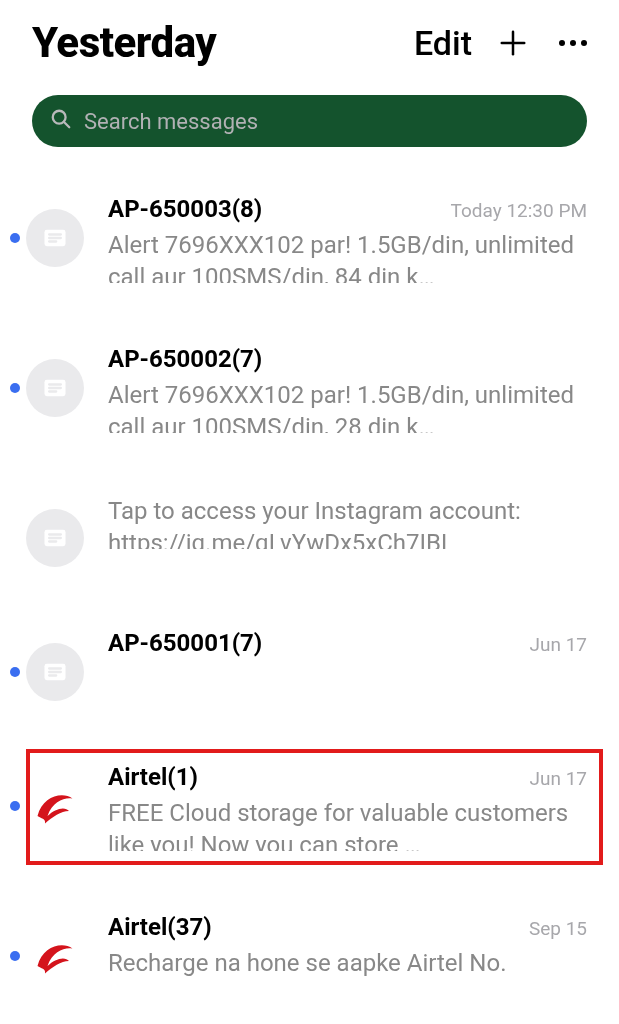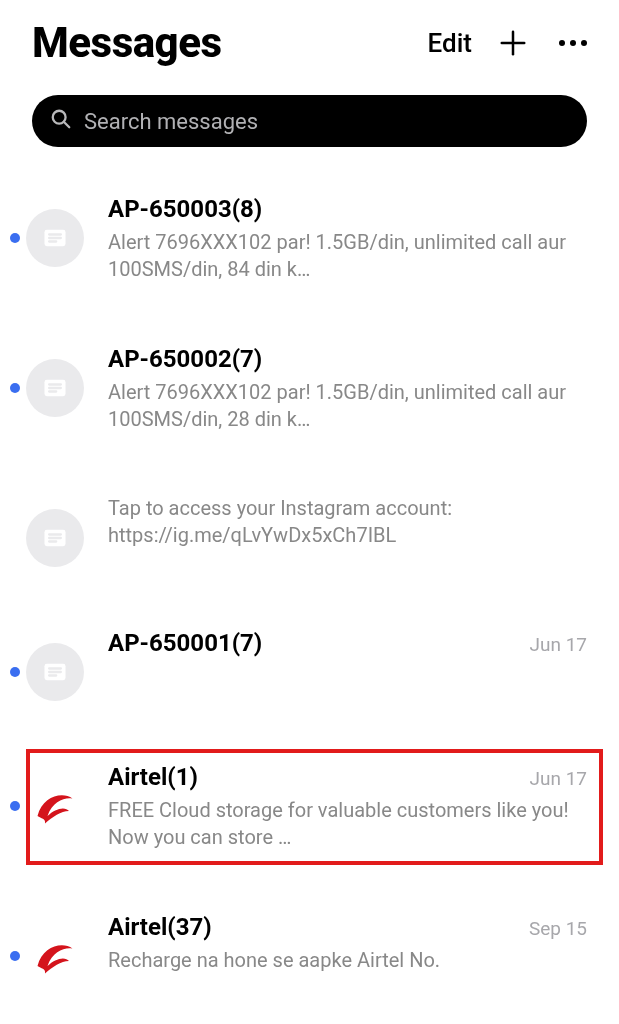--- a/index.html
+++ b/index.html
@@ -23,28 +23,28 @@
       flex: 1;
     }
     .hdr-btn {
       font-size: 26px;
       margin-left: 26px;
       display: flex;
       align-items: center;
       justify-content: center;
       font-weight: 500;
     }
-    .edit-btn { font-size: 26px; }
+    .edit-btn { font-size: 34px; }
     .plus-icon svg { width: 30px; height: 30px; stroke: #000; }
     .more-icon { letter-spacing: 4px; font-size: 12px; font-weight: 900; }
     .more-icon span.dot { width:6px; height:6px; background:#000; border-radius:50%; display:inline-block; margin-left:5px; }
 
     .search-bar {
       margin: 18px 32px 10px 32px;
-      background: #000000;
+      background: #14532d;
       border-radius: 30px;
       display: flex;
       align-items: center;
       padding: 13px 18px;
     }
     .search-icon svg { width: 22px; height:22px; stroke:#b9b9bb; fill:none; }
     .search-placeholder {
       color: #b1b1b4;
       font-size: 22px;
       margin-left: 12px;
@@ -104,41 +104,41 @@
       font-size: 24px;
       font-weight: 700;
     }
     .time {
       font-size: 19px;
       color: #a7a7ab;
       white-space: nowrap;
       margin-left: 10px;
     }
     .preview {
-      font-size: 20px;
+      font-size: 24px;
       color: #888;
       line-height: 1.35;
       max-height: 54px;
       overflow: hidden;
     }
 
     .highlight-box {
       position: absolute;
       border: 4px solid #e21b1b;
       left: 26px; right: 16px;
       top: -14px;
       bottom: -14px;
       pointer-events: none;
     }
   </style>
 </head>
 <body>
 
 <div class="header">
-  <div class="title">Messages</div>
+  <div class="title">Yesterday</div>
   <div class="hdr-btn edit-btn">Edit</div>
   <div class="hdr-btn plus-icon">
     <svg viewBox="0 0 24 24" stroke-width="2" stroke-linecap="round">
         <line x1="12" y1="3" x2="12" y2="21"></line>
         <line x1="3" y1="12" x2="21" y2="12"></line>
       </svg>
   </div>
   <div class="hdr-btn more-icon">
     <span class="dot"></span>
       <span class="dot"></span>
@@ -161,20 +161,21 @@
       <div class="unread-dot"></div>
       <div class="avatar generic">
         <svg viewBox="0 0 24 24">
           <rect x="3" y="5" width="18" height="14" rx="2"></rect>
           <path d="M7 9h10M7 12h10M7 15h6" stroke="#eaeaec" stroke-width="2" stroke-linecap="round"></path>
         </svg>
       </div>
       <div class="body">
         <div class="row1">
           <div class="sender">AP-650003(8)</div>
+          <div class="time">Today 12:30 PM</div>
         </div>
         <div class="preview">Alert 7696XXX102 par! 1.5GB/din, unlimited call aur 100SMS/din, 84 din k…</div>
       </div>
     </div>
     <div class="conv unread">
       <div class="unread-dot"></div>
       <div class="avatar generic">
         <svg viewBox="0 0 24 24">
           <rect x="3" y="5" width="18" height="14" rx="2"></rect>
           <path d="M7 9h10M7 12h10M7 15h6" stroke="#eaeaec" stroke-width="2" stroke-linecap="round"></path>

